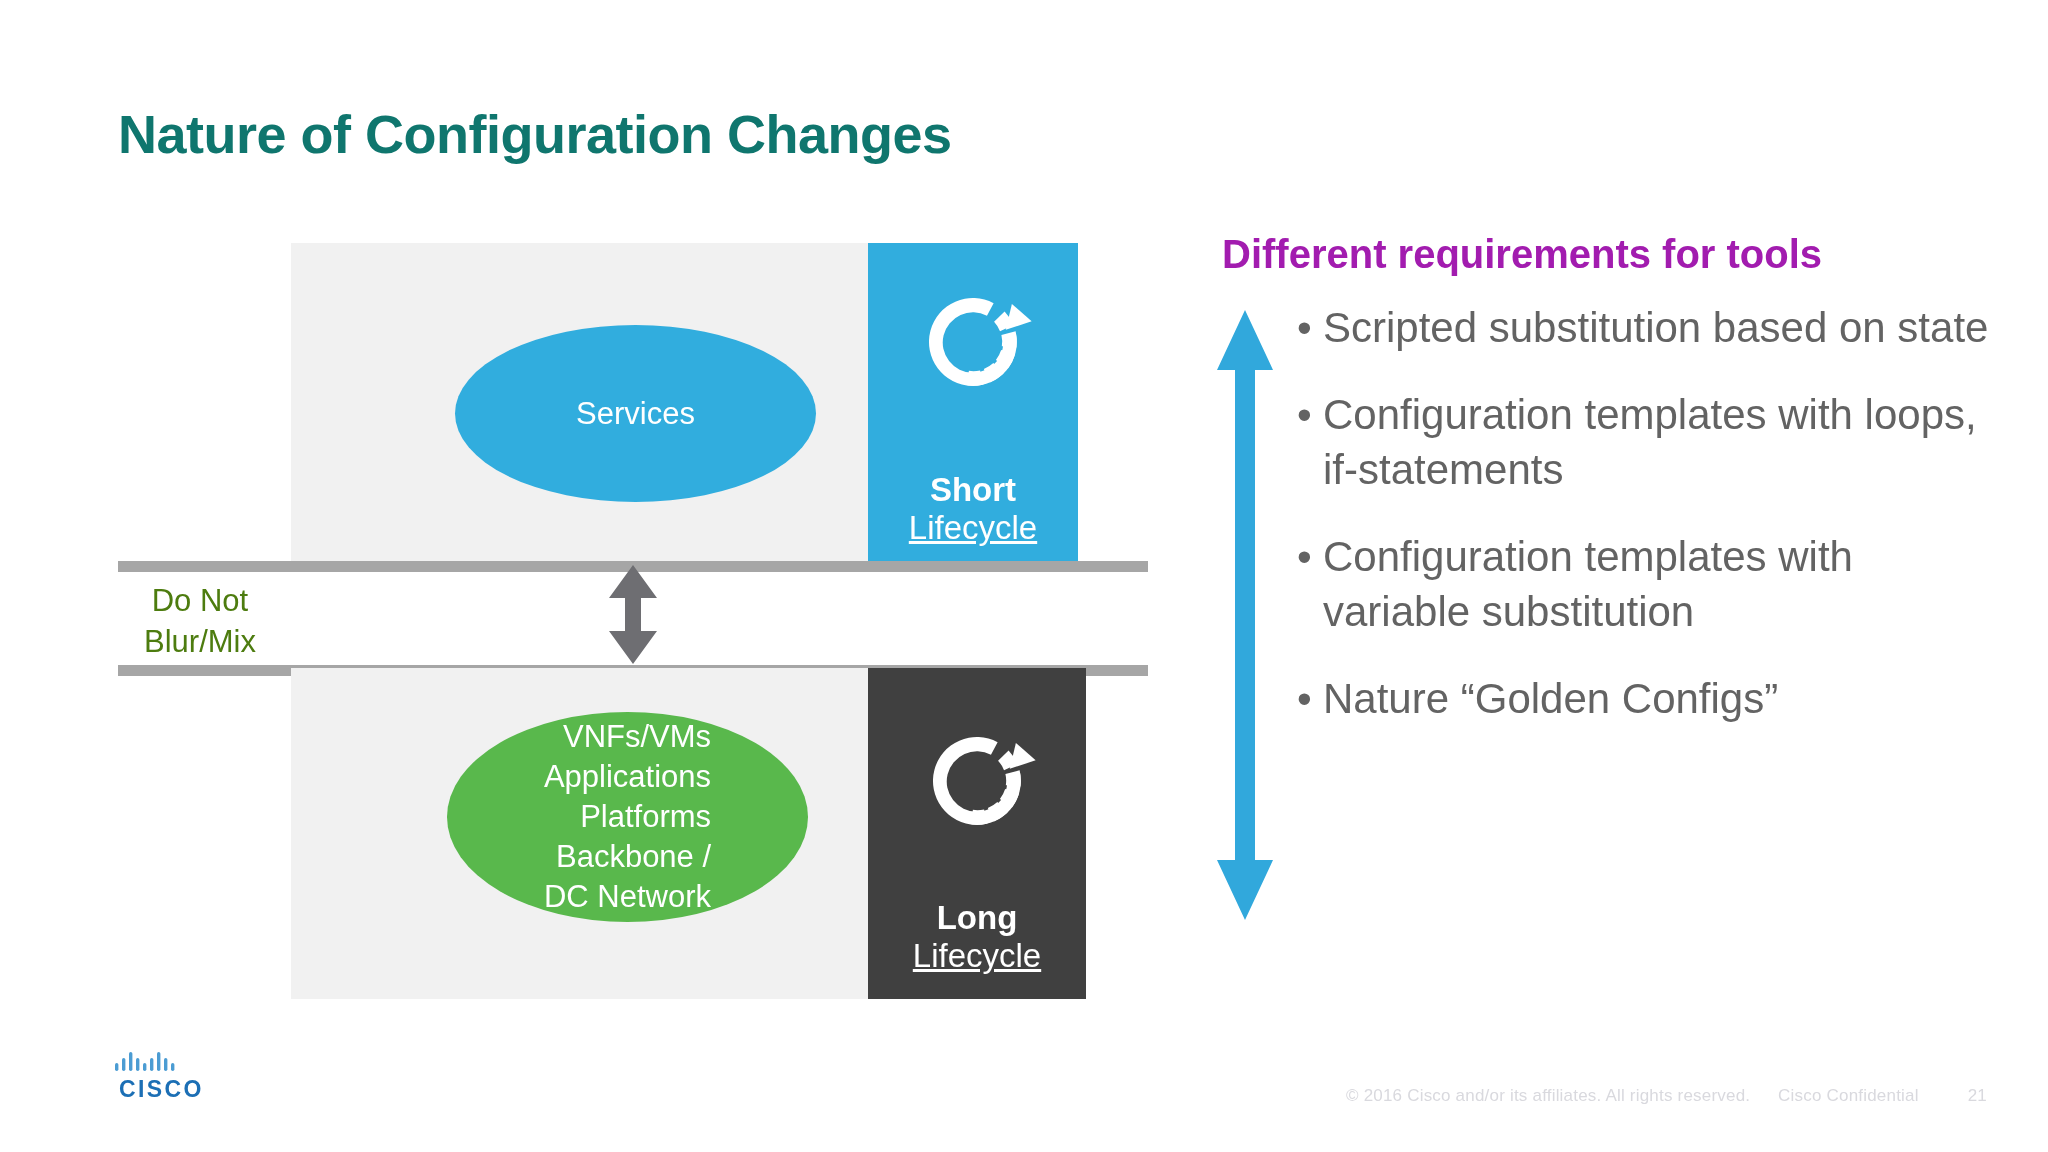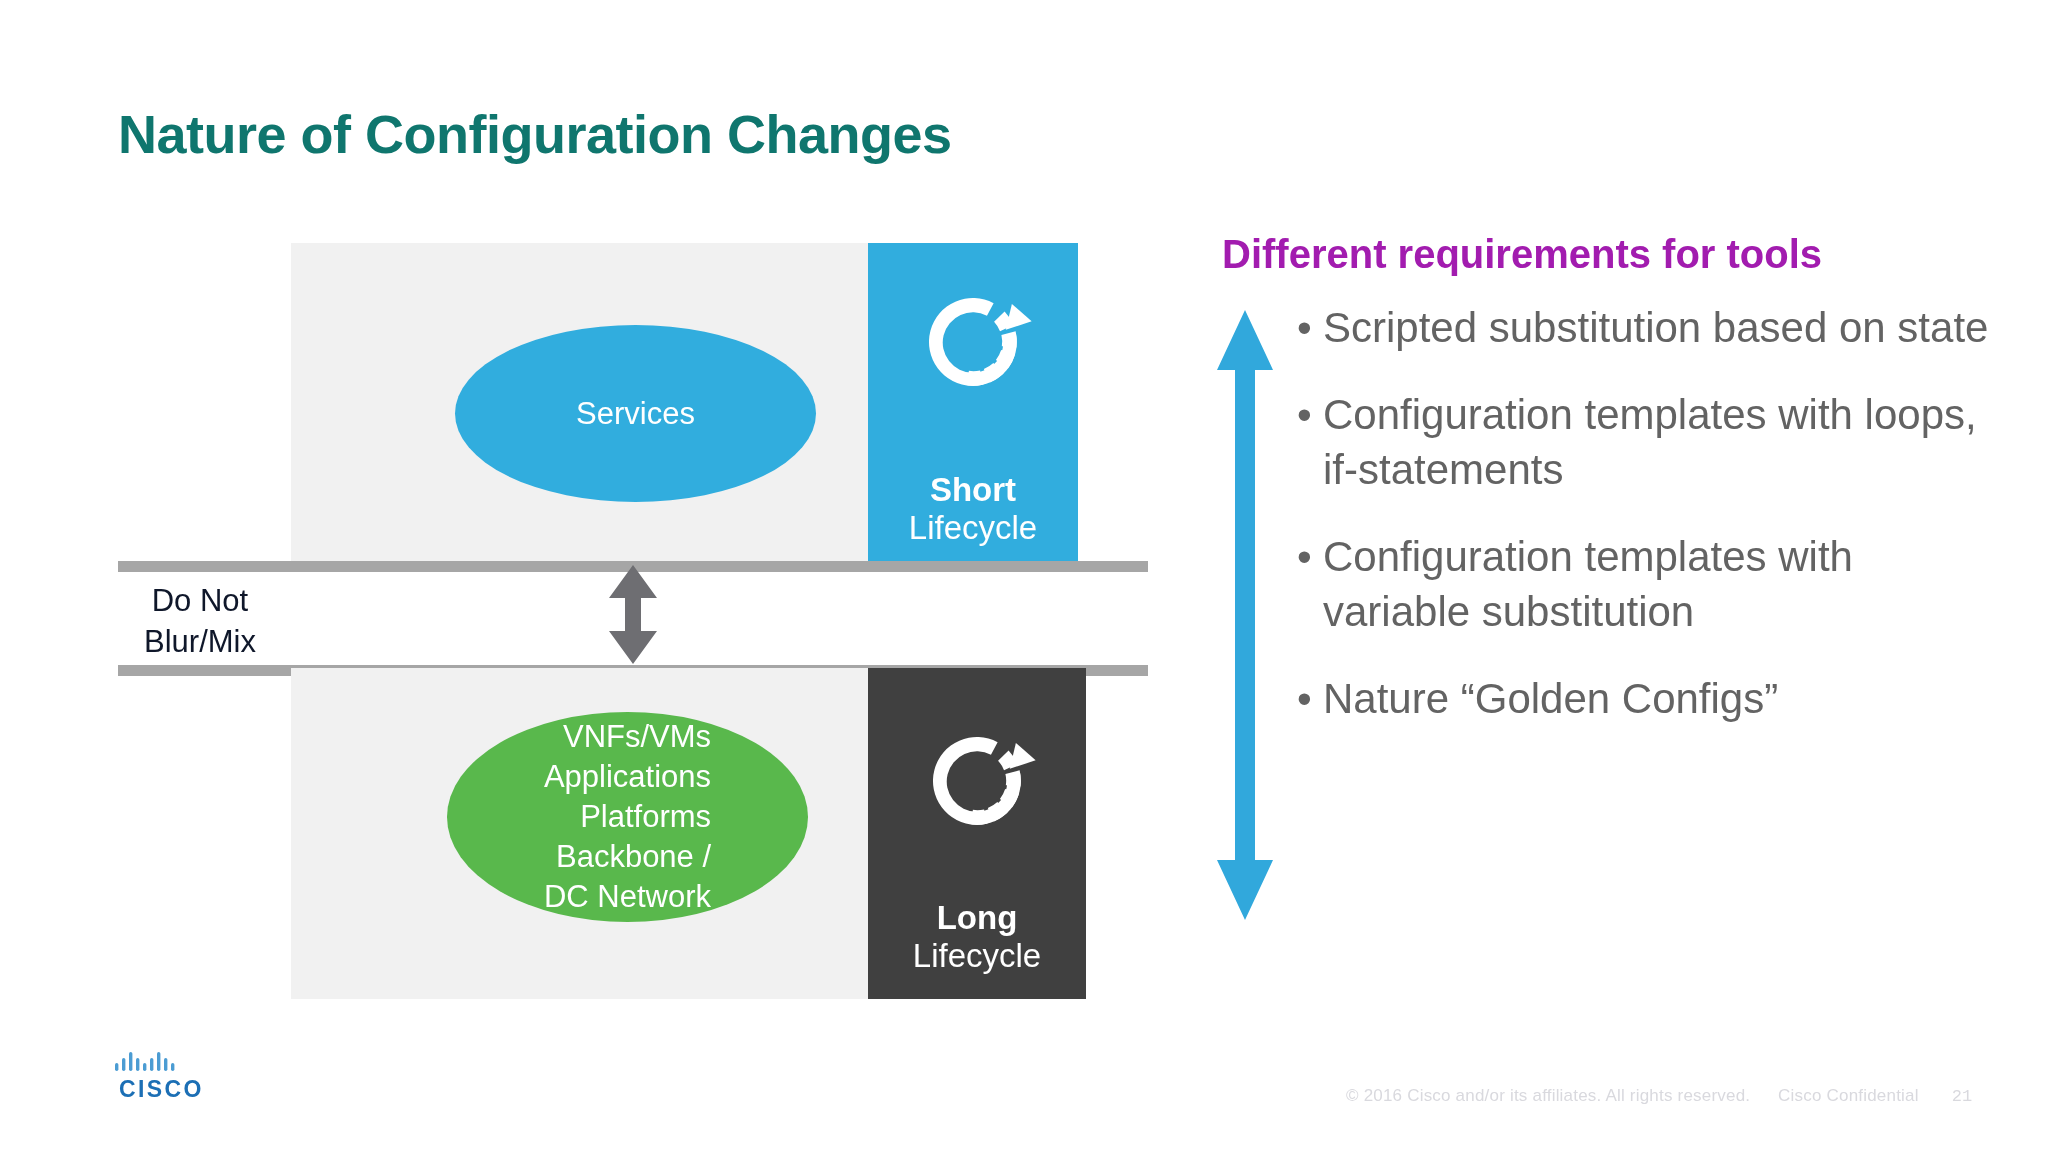--- a/index.html
+++ b/index.html
@@ -92,20 +92,21 @@
   }
   .col-label .strong {
     display: block;
     font-weight: 700;
     font-size: 33px;
   }
   .col-label .light {
     display: block;
     font-weight: 400;
     font-size: 33px;
+    text-decoration: underline;
   }
 
   
   .ellipse {
     position: absolute;
     display: flex;
     align-items: center;
     justify-content: center;
     text-align: right;
     color: #ffffff;
@@ -146,21 +147,21 @@
     width: 52px;
     height: 99px;
   }
 
   .do-not-mix {
     position: absolute;
     left: 144px;
     top: 580px;
     font-size: 31px;
     line-height: 41px;
-    color: #0f172a;
+    color: #4d7c0f;
     text-align: center;
   }
 
   
   .req-heading {
     position: absolute;
     left: 1222px;
     top: 232px;
     font-size: 40px;
     font-weight: 700;
@@ -211,21 +212,21 @@
   .footer-text {
     position: absolute;
     left: 1346px;
     top: 1086px;
     font-size: 17px;
     color: #d9d9de;
     white-space: nowrap;
     letter-spacing: 0.2px;
   }
   .footer-text .spacer { display: inline-block; width: 18px; }
-  .footer-page { display: inline-block; margin-left: 28px; font-family: Liberation Mono, monospace; }
+  .footer-page { display: inline-block; margin-left: 44px; }
 </style>
 </head>
 <body>
 
 <div class="slide">
 
   <div class="slide-title">Nature of Configuration Changes</div>
 
   <div class="panel-top"></div>
 

